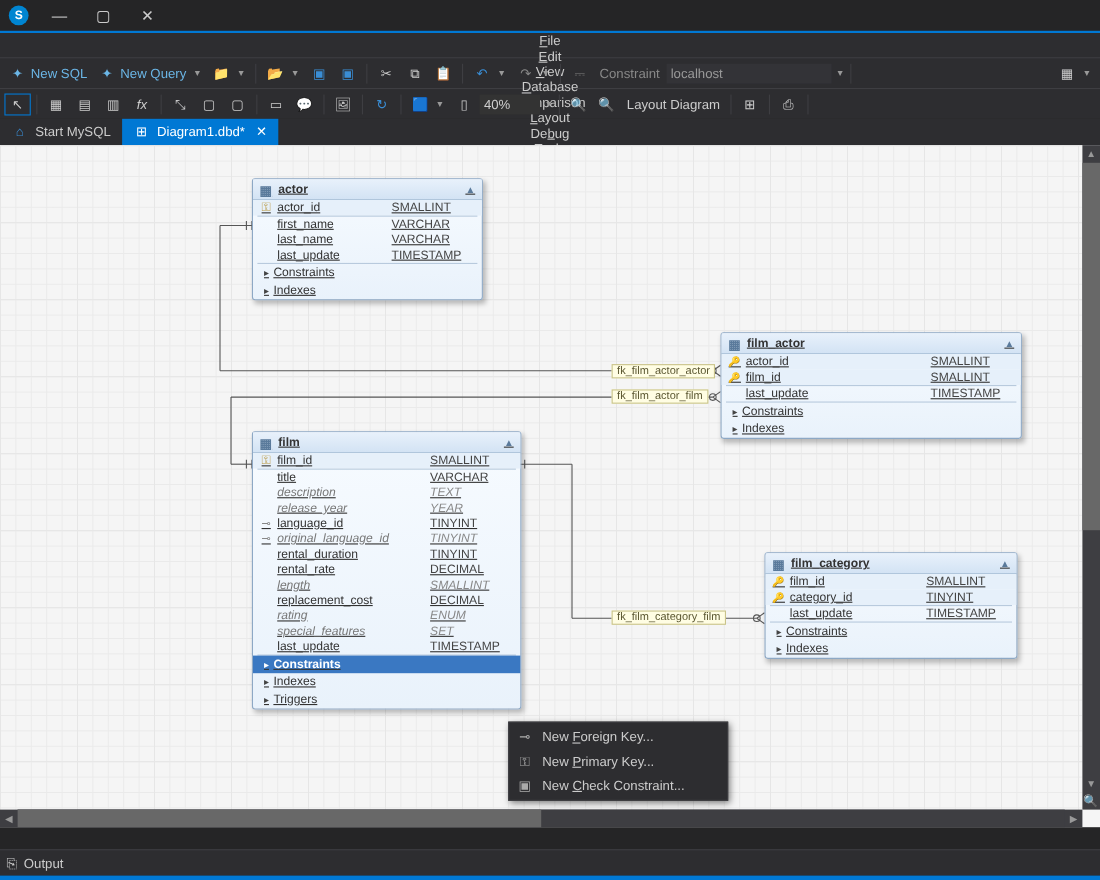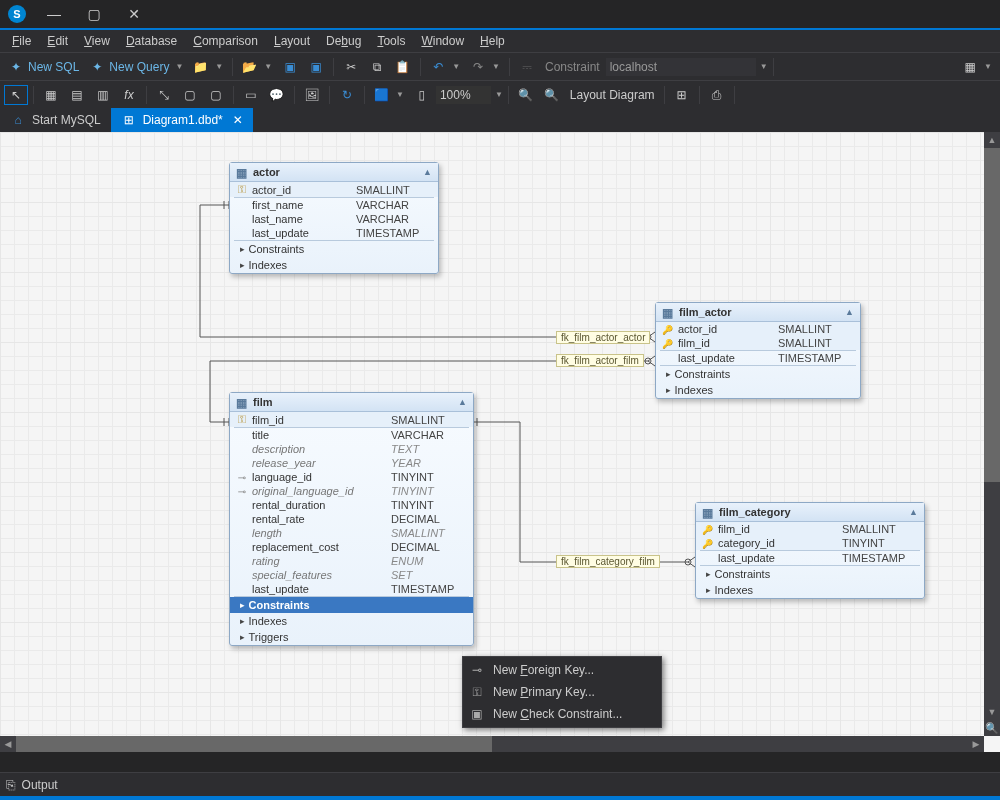--- a/index.html
+++ b/index.html
@@ -6,21 +6,21 @@
 body { width:1000px; height:800px; background:#252526; overflow:hidden; }
 
 
 .titlebar { height:30px; background:#252526; display:flex; align-items:center; padding:0 8px; color:#ccc; border-bottom:2px solid #0078d4; }
 .titlebar .logo { width:18px; height:18px; background:#0085d1; border-radius:50%; display:flex; align-items:center; justify-content:center; margin-right:8px; color:#fff; font-weight:bold; font-size:11px; }
 .titlebar .title { font-size:12px; flex:1; }
 .titlebar .win-controls { display:flex; gap:0; }
 .titlebar .win-controls span { width:40px; text-align:center; font-size:14px; }
 
 
-.menubar { height:22px; background:#2d2d30; display:flex; align-items:center; padding:0 4px; color:#ccc; font-size:12px; }
+.menubar { height:22px; background:#2d2d30; display:flex; align-items:center; padding:0 4px; color:#ccc; font-size:12px;flex-direction:column; }
 .menubar span { padding:0 8px; }
 .menubar span u { text-decoration:underline; }
 
 
 .toolbar { height:28px; background:#2d2d30; display:flex; align-items:center; padding:0 4px; color:#ccc; font-size:12px; gap:2px; border-top:1px solid #3e3e42; }
 .tb-btn { padding:2px 4px; display:flex; align-items:center; gap:4px; }
 .tb-btn.blue-text { color:#6bb6e6; }
 .tb-sep { width:1px; height:18px; background:#3e3e42; margin:0 3px; }
 .tb-icon { width:16px; height:16px; display:inline-flex; align-items:center; justify-content:center; font-size:12px; }
 .tb-dropdown { display:inline-block; font-size:8px; margin-left:2px; color:#999; }
@@ -49,21 +49,21 @@
 .hscroll .track { flex:1; background:#3e3e42; position:relative; }
 .hscroll .thumb { position:absolute; left:0; width:50%; height:100%; background:#686868; }
 .hscroll .arrow { width:16px; display:flex; align-items:center; justify-content:center; color:#999; font-size:9px; }
 .vscroll { position:absolute; right:0; top:0; width:16px; height:604px; background:#3e3e42; display:flex; flex-direction:column; }
 .vscroll .track { flex:1; position:relative; }
 .vscroll .thumb { position:absolute; top:0; width:100%; height:60%; background:#686868; }
 .vscroll .arrow { height:16px; display:flex; align-items:center; justify-content:center; color:#999; font-size:9px; }
 .vscroll .zoom { height:16px; display:flex; align-items:center; justify-content:center; color:#ccc; font-size:11px; }
 
 
-.entity { position:absolute; background:linear-gradient(#f7fbff,#e9f2fb); border:1px solid #8da8c5; border-radius:3px; box-shadow:2px 3px 5px rgba(0,0,0,.25); font-size:11px; color:#333; }
+.entity { position:absolute; background:linear-gradient(#f7fbff,#e9f2fb); border:1px solid #8da8c5; border-radius:3px; box-shadow:2px 3px 5px rgba(0,0,0,.25); font-size:11px; color:#333;text-decoration:underline; }
 .entity-header { background:linear-gradient(#e8f1fb,#d3e3f4); border-bottom:1px solid #a9c0d9; padding:3px 6px; display:flex; align-items:center; gap:5px; font-weight:bold; }
 .entity-header .grid-ic { width:12px; height:12px; display:inline-block; }
 .entity-header .grid-ic::before { content:"▦"; color:#5a7a9b; font-size:12px; }
 .entity-header .collapse { margin-left:auto; color:#5a7a9b; font-size:9px; }
 .entity-row { display:flex; padding:1px 6px 1px 4px; align-items:center;}
 .entity-row.pk { background:#e6f0fa; }
 .entity-row .ic { width:16px; font-size:10px; color:#8b7d3a; text-align:center; }
 .entity-row .ic.key::before { content:"⚿"; color:#b8963d; font-size:11px; }
 .entity-row .ic.dblkey::before { content:"🔑"; font-size:9px; }
 .entity-row .ic.fk::before { content:"⊸"; color:#888; }
@@ -221,21 +221,21 @@
       <span class="tb-icon" style="color:#3a8dd4">↻</span>
     </span>
   <span class="tb-sep"></span>
   <span class="tb-btn">
       <span class="tb-icon">🟦</span>
       <span class="tb-dropdown">▼</span>
     </span>
   <span class="tb-btn">
       <span class="tb-icon">▯</span>
     </span>
-  <span class="tb-input" style="width:55px">100%</span>
+  <span class="tb-input" style="width:55px">40%</span>
     <span class="tb-dropdown">▼</span>
   <span class="tb-sep"></span>
   <span class="tb-btn">
       <span class="tb-icon">🔍</span>
     </span>
   <span class="tb-btn">
       <span class="tb-icon">🔍</span>
     </span>
   <span class="tb-btn">
       <span>Layout Diagram</span>
@@ -335,21 +335,21 @@
       <div class="entity-group">
           <span class="tri">▸</span>
           <span>Constraints</span>
         </div>
       <div class="entity-group">
           <span class="tri">▸</span>
           <span>Indexes</span>
         </div>
     </div>
 
-    <div class="entity" style="left:655px; top:170px; width:206px;">
+    <div class="entity" style="left:655px; top:170px; width:274px;">
       <div class="entity-header">
         <span class="grid-ic"></span>
         <span>film_actor</span>
         <span class="collapse">▲</span>
       </div>
       <div id="cols-film_actor">
           <div class="entity-row pk">
             <span class="ic dblkey"></span>
             <span class="nm">actor_id</span>
             <span class="tp">SMALLINT</span>

